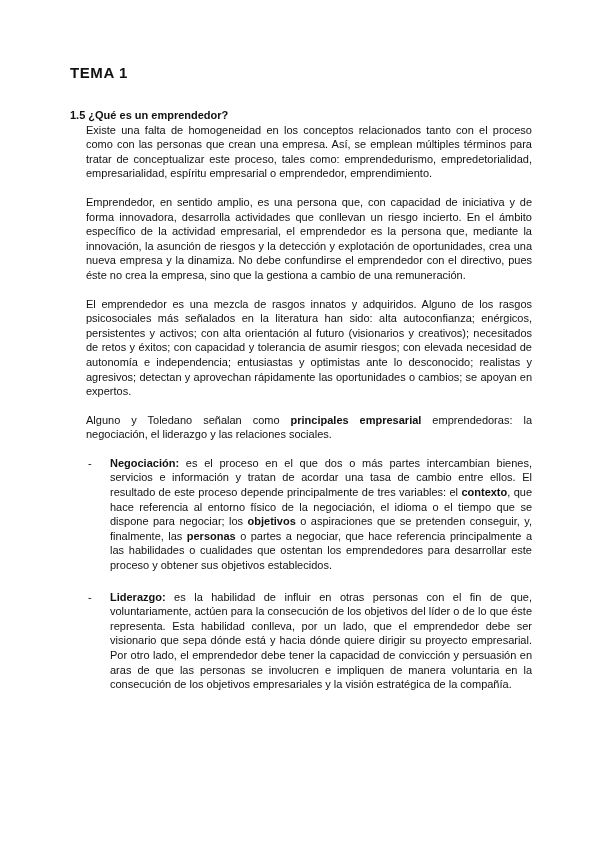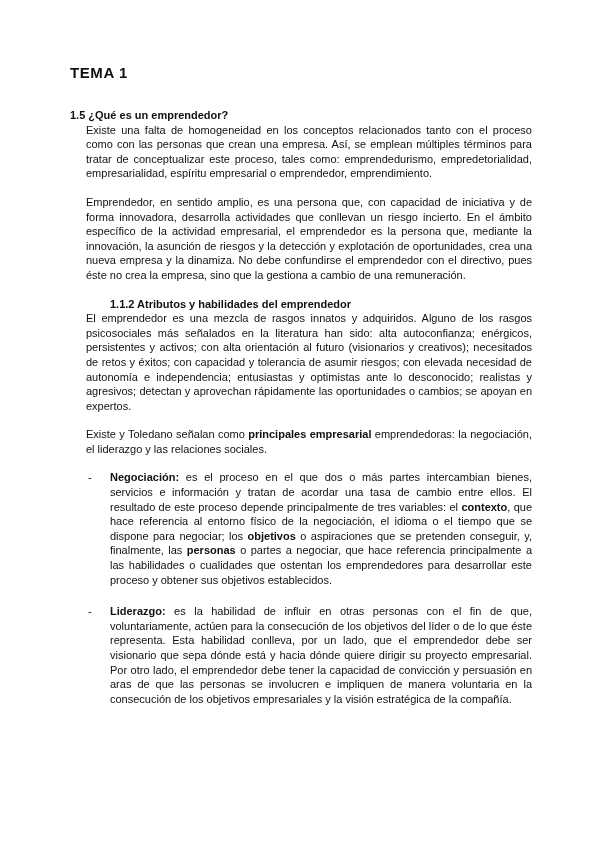--- a/index.html
+++ b/index.html
@@ -65,23 +65,22 @@
 </style>
 </head>
 <body>
 
 <div class="page">
   <h1 class="doc-title">TEMA 1</h1>
   <div>
       <h2 class="section-heading">1.5 ¿Qué es un emprendedor?</h2>
       <p class="paragraph"><span>Existe una falta de homogeneidad en los conceptos relacionados tanto con el proceso como con las personas que crean una empresa. Así, se emplean múltiples términos para tratar de conceptualizar este proceso, tales como: emprendedurismo, empredetorialidad, empresarialidad, espíritu empresarial o emprendedor, emprendimiento.</span></p>
       <p class="paragraph"><span>Emprendedor, en sentido amplio, es una persona que, con capacidad de iniciativa y de forma innovadora, desarrolla actividades que conllevan un riesgo incierto. En el ámbito específico de la actividad empresarial, el emprendedor es la persona que, mediante la innovación, la asunción de riesgos y la detección y explotación de oportunidades, crea una nueva empresa y la dinamiza. No debe confundirse el emprendedor con el directivo, pues éste no crea la empresa, sino que la gestiona a cambio de una remuneración.</span></p>
-      <h2 class="sub-heading">1.1.2 Atributos y habilidades del emprendedor</h2>
       <p class="paragraph"><span>El emprendedor es una mezcla de rasgos innatos y adquiridos. Alguno de los rasgos psicosociales más señalados en la literatura han sido: alta autoconfianza; enérgicos, persistentes y activos; con alta orientación al futuro (visionarios y creativos); necesitados de retos y éxitos; con capacidad y tolerancia de asumir riesgos; con elevada necesidad de autonomía e independencia; entusiastas y optimistas ante lo desconocido; realistas y agresivos; detectan y aprovechan rápidamente las oportunidades o cambios; se apoyan en expertos.</span></p>
-      <p class="paragraph"><span>Existe y Toledano señalan como </span><strong>principales empresarial</strong><span> emprendedoras: la negociación, el liderazgo y las relaciones sociales.</span></p>
+      <p class="paragraph"><span>Alguno y Toledano señalan como </span><strong>principales empresarial</strong><span> emprendedoras: la negociación, el liderazgo y las relaciones sociales.</span></p>
       <div class="bullet">
         <span class="bullet-marker">-</span>
         <div class="bullet-text"><strong>Negociación:</strong><span> es el proceso en el que dos o más partes intercambian bienes, servicios e información y tratan de acordar una tasa de cambio entre ellos. El resultado de este proceso depende principalmente de tres variables: el </span><strong>contexto</strong><span>, que hace referencia al entorno físico de la negociación, el idioma o el tiempo que se dispone para negociar; los </span><strong>objetivos</strong><span> o aspiraciones que se pretenden conseguir, y, finalmente, las </span><strong>personas</strong><span> o partes a negociar, que hace referencia principalmente a las habilidades o cualidades que ostentan los emprendedores para desarrollar este proceso y obtener sus objetivos establecidos.</span></div>
       </div>
       <div class="bullet">
         <span class="bullet-marker">-</span>
         <div class="bullet-text"><strong>Liderazgo:</strong><span> es la habilidad de influir en otras personas con el fin de que, voluntariamente, actúen para la consecución de los objetivos del líder o de lo que éste representa. Esta habilidad conlleva, por un lado, que el emprendedor debe ser visionario que sepa dónde está y hacia dónde quiere dirigir su proyecto empresarial. Por otro lado, el emprendedor debe tener la capacidad de convicción y persuasión en aras de que las personas se involucren e impliquen de manera voluntaria en la consecución de los objetivos empresariales y la visión estratégica de la compañía.</span></div>
       </div>
     </div>
 </div>

